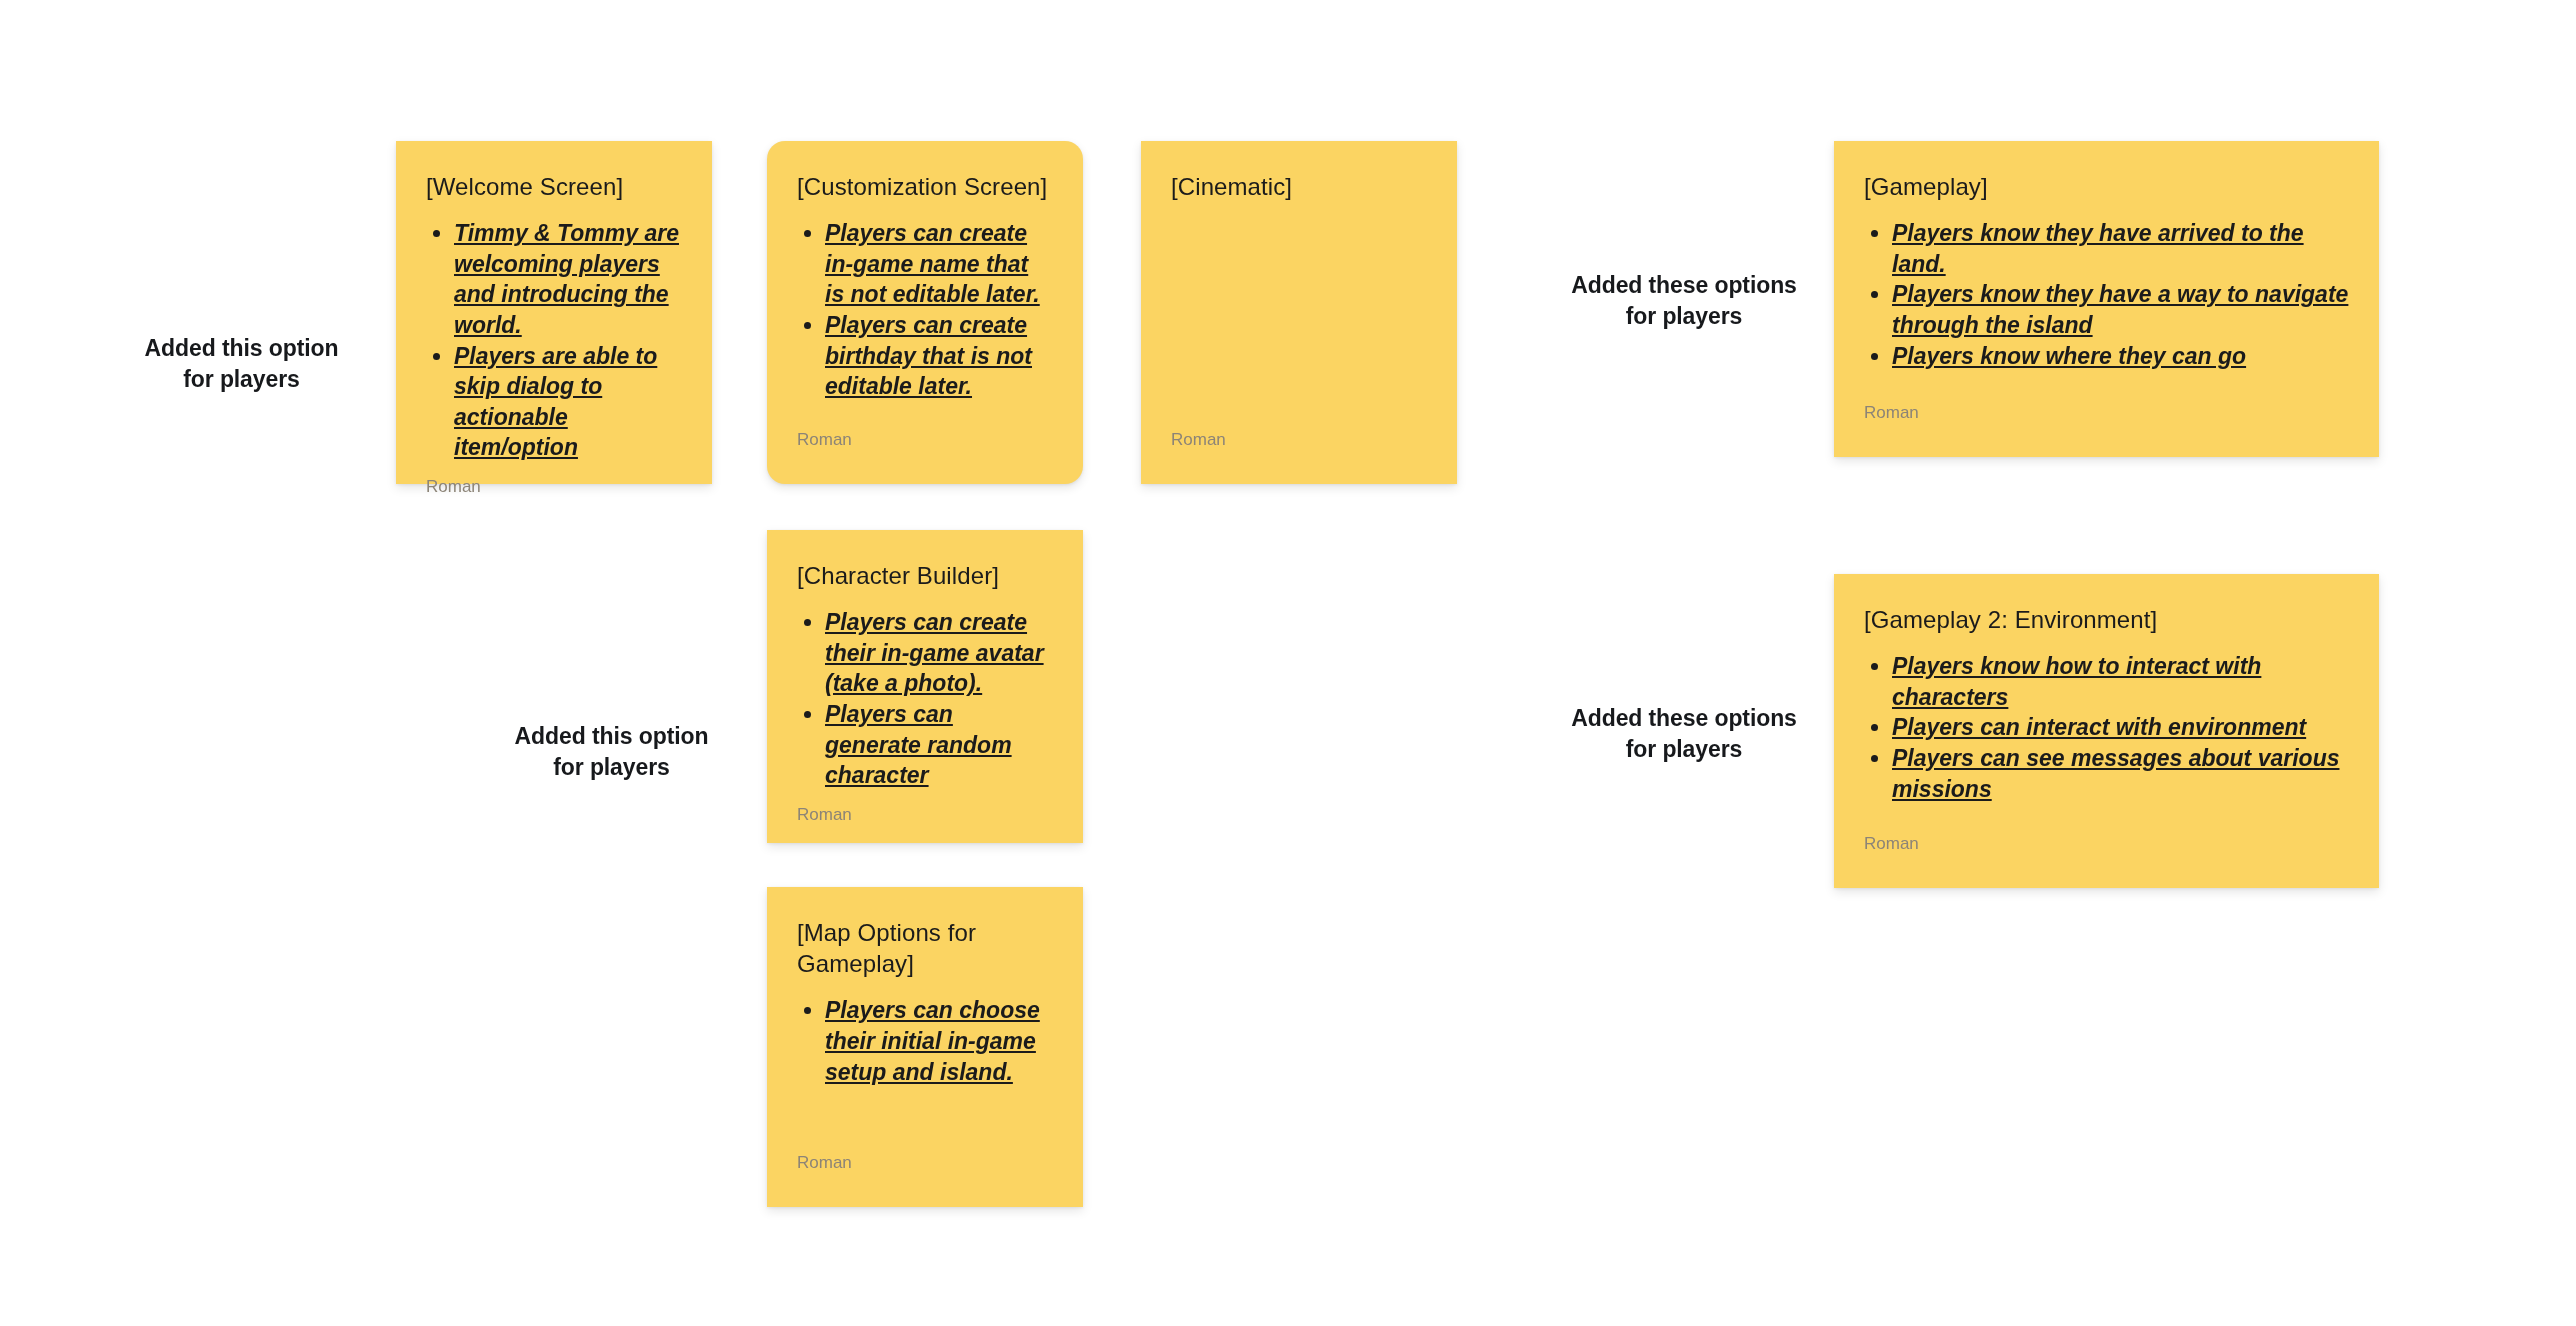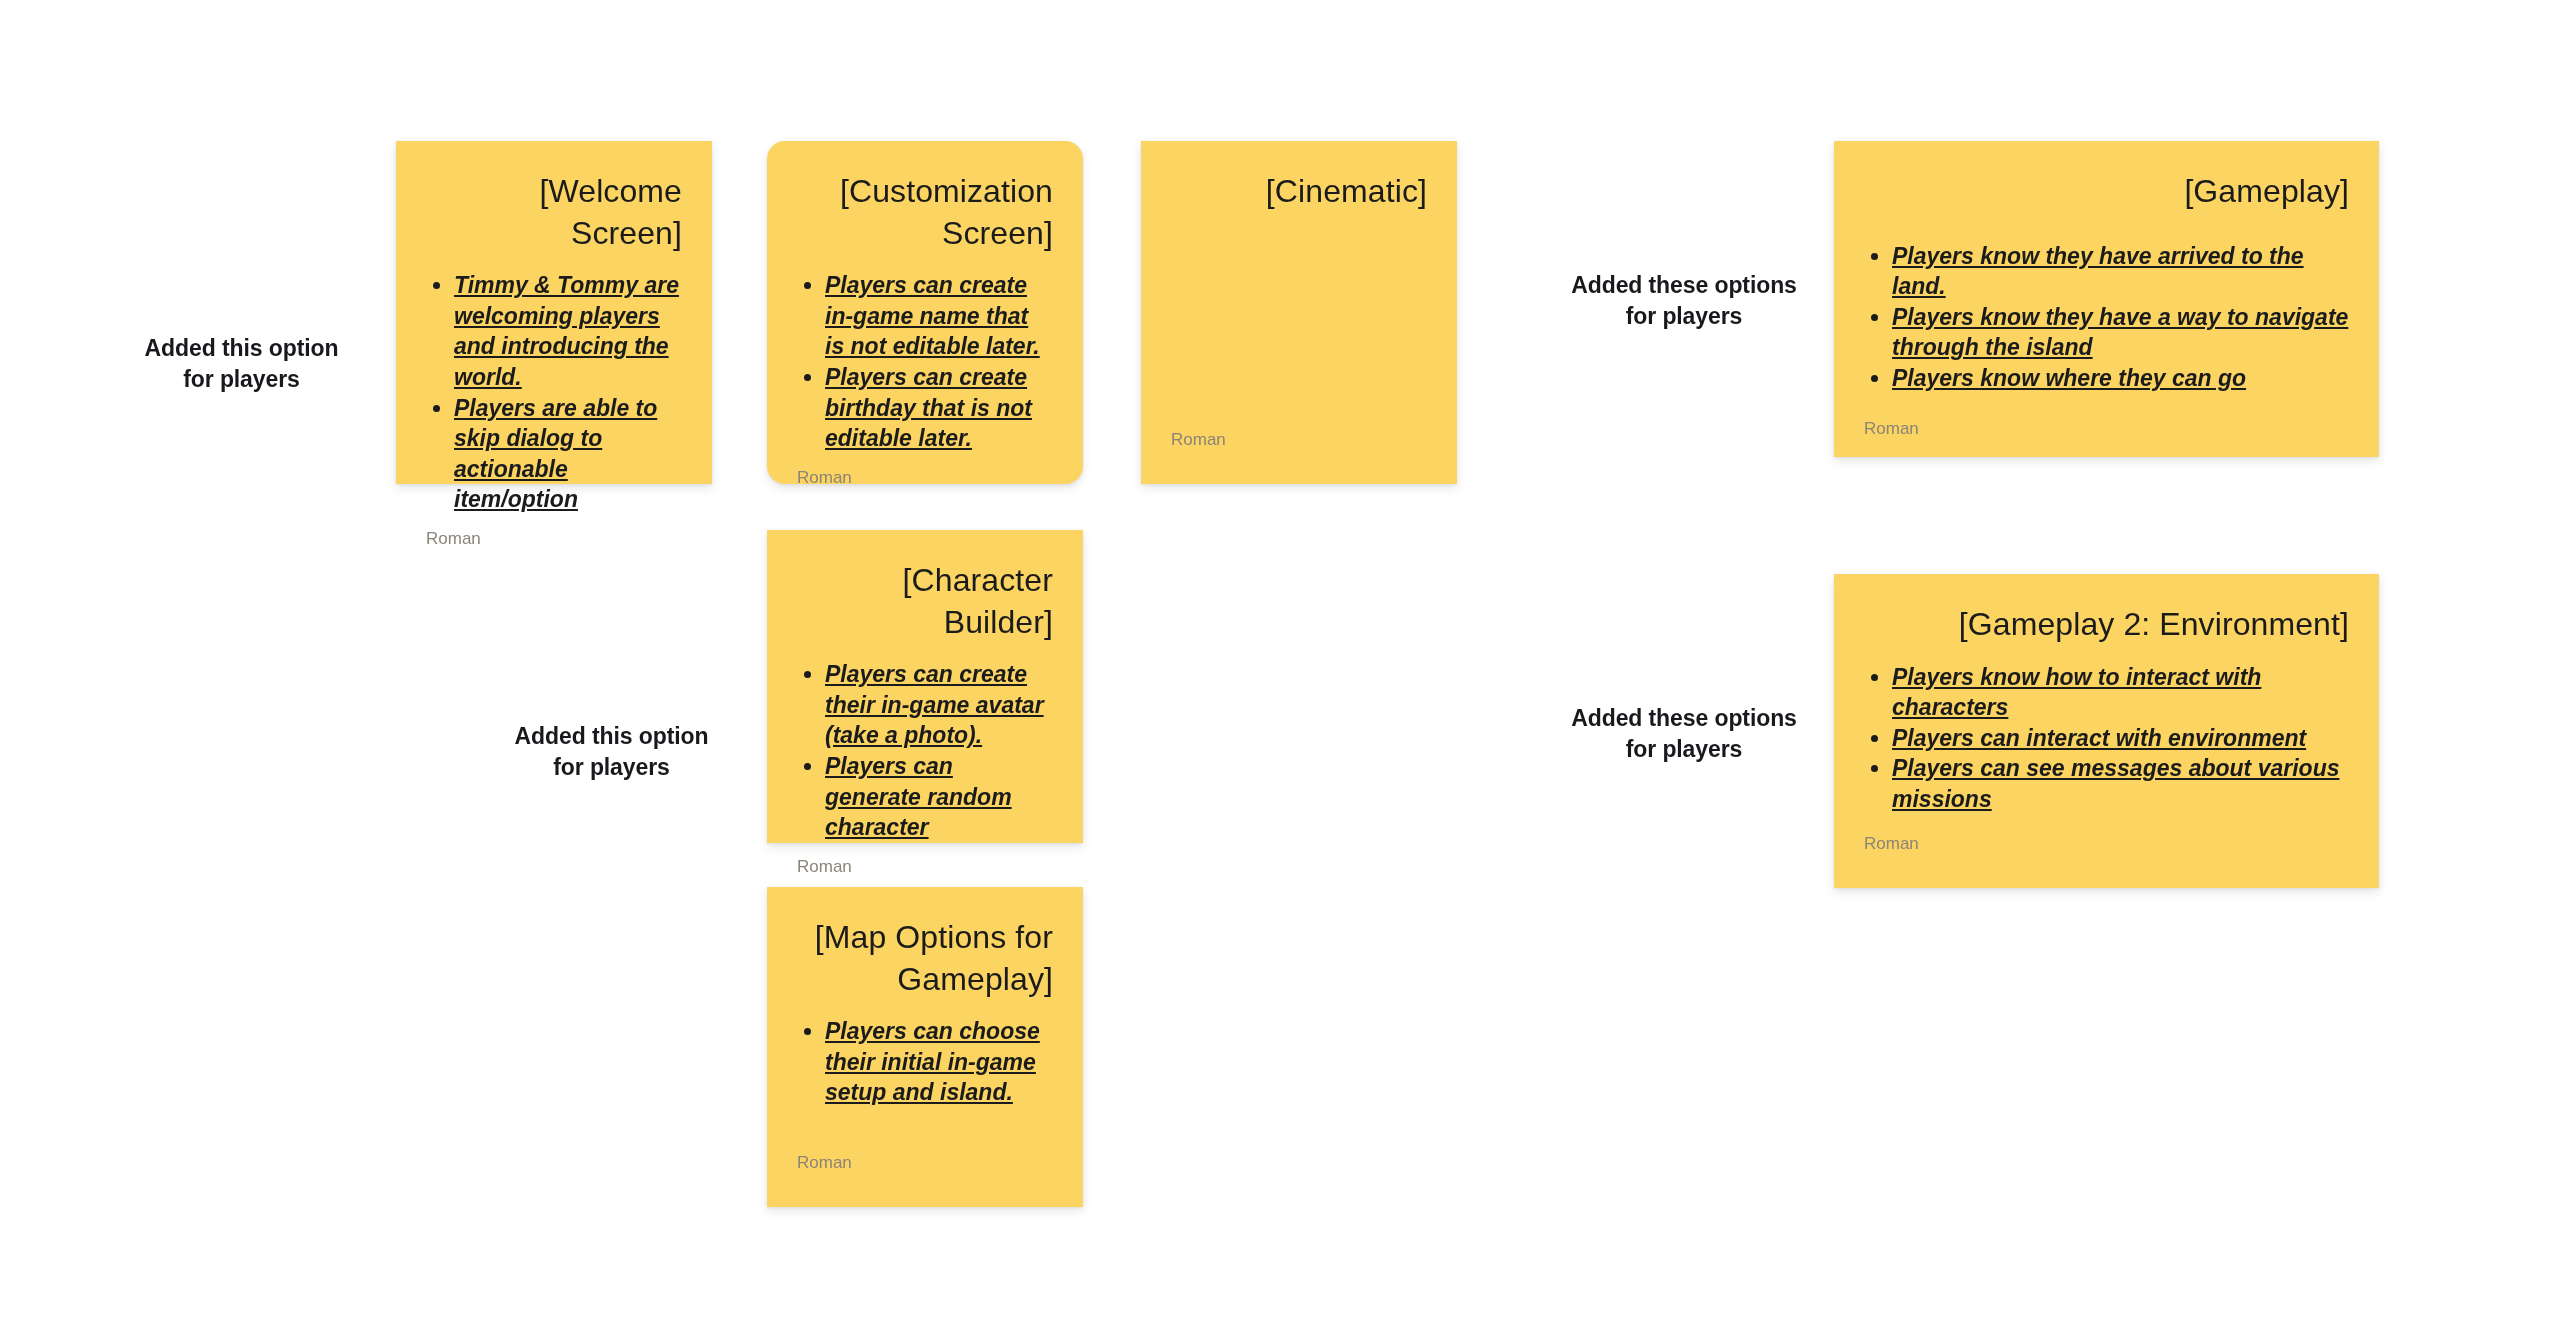--- a/index.html
+++ b/index.html
@@ -24,27 +24,26 @@
   .note {
     position: absolute;
     background: #FBD462;
     box-sizing: border-box;
     padding: 30px 30px 0 30px;
     box-shadow: 0 4px 10px rgba(0,0,0,0.10), 0 1px 3px rgba(0,0,0,0.07);
     display: flex;
     flex-direction: column;
   }
   .note-title {
-    font-size: 32px;
+    font-size: 24px;
     line-height: 1.3;
     color: #1b1b1b;
     font-weight: 400;
     letter-spacing: 0.1px;
-    margin: 0 0 16px 12px;
-    text-align: right;
+    margin: 0 0 16px 0;
   }
   .note-list {
     margin: 0 0 0 0;
     padding: 0 0 0 28px;
     list-style: disc;
     flex: 0 0 auto;
   }
   .note-list li {
     font-size: 23px;
     line-height: 1.33;
@@ -111,21 +110,21 @@
       <li><span class="txt">Players can create birthday that is not editable later.</span></li>
     </ul>
     <div class="note-author">Roman</div>
   </div>
 
   <div class="note narrow" style="left:1141px; top:141px; height:343px;">
     <div class="note-title">[Cinematic]</div>
     <div class="note-author">Roman</div>
   </div>
 
-  <div class="note wide" style="left:1834px; top:141px; height:316px;gap:12px;">
+  <div class="note wide" style="left:1834px; top:141px; height:316px;">
     <div class="note-title">[Gameplay]</div>
     <ul class="note-list">
       <li><span class="txt">Players know they have arrived to the land.</span></li>
       <li><span class="txt">Players know they have a way to navigate through the island</span></li>
       <li><span class="txt">Players know where they can go</span></li>
     </ul>
     <div class="note-author">Roman</div>
   </div>
 
   <div class="note narrow" style="left:767px; top:530px; height:313px;">

